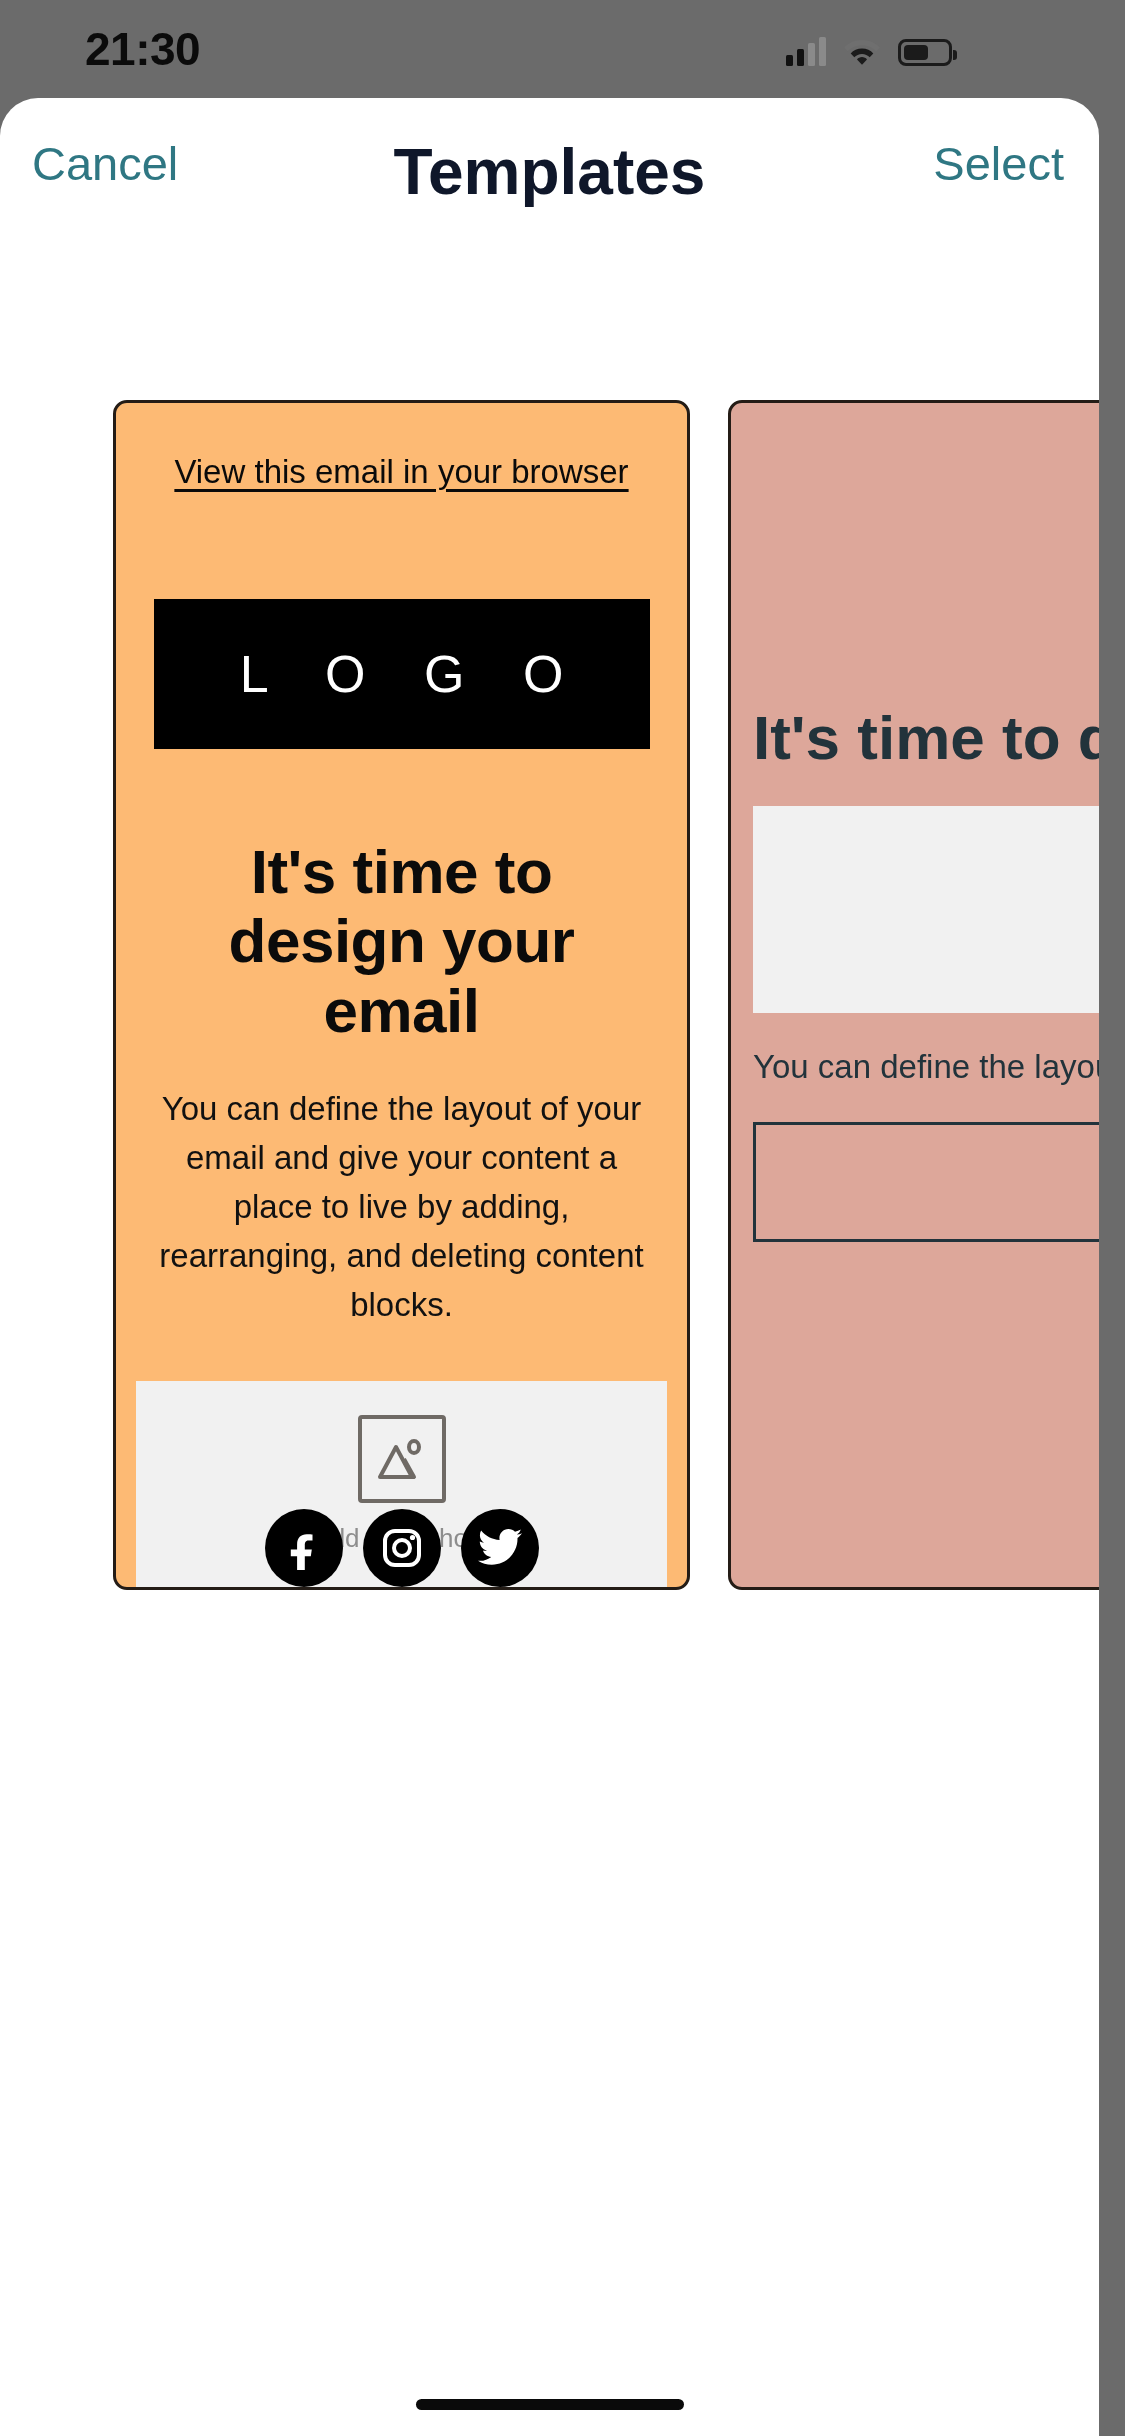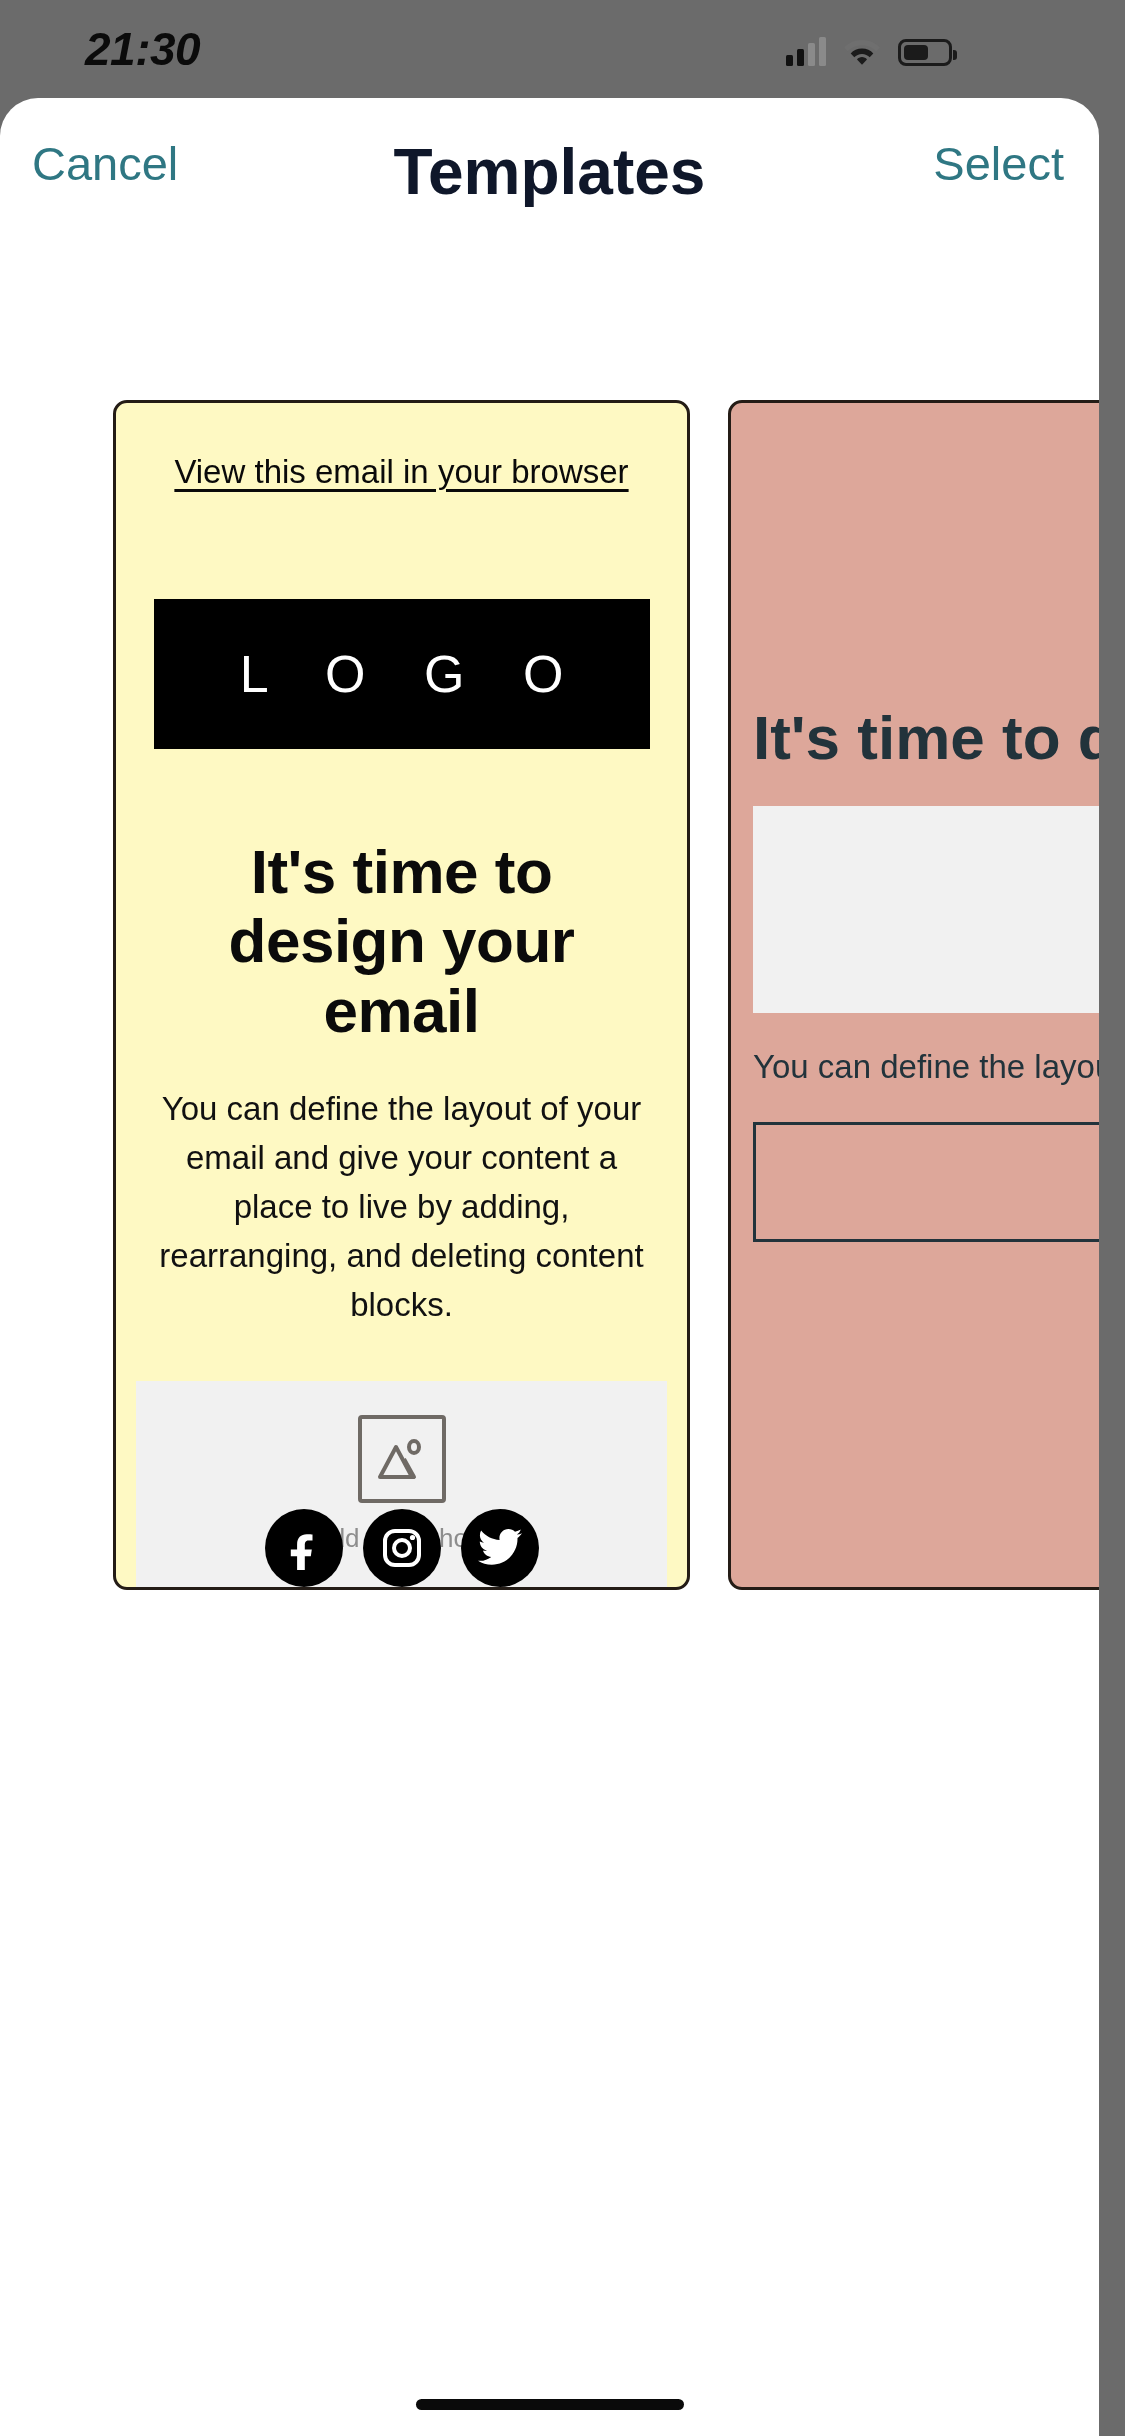--- a/index.html
+++ b/index.html
@@ -5,21 +5,21 @@
   * { margin:0; padding:0; box-sizing:border-box; }
   html, body {
     width:1125px; height:2436px;
     background:#6b6b6b;
     font-family:"Liberation Sans", sans-serif;
     overflow:hidden;
   }
   #screen { position:relative; width:1125px; height:2436px; background:#6b6b6b; }
 
   
-  .statusbar { position:absolute; top:0; left:0; width:994px; height:98px;font-style:italic; }
+  .statusbar { position:absolute; top:0; left:0; width:994px; height:98px; }
   .sb-time {
     position:absolute; left:85px; top:22px;
     font-size:46px; font-weight:600; color:#0b0b0b; letter-spacing:-0.5px;
   }
   .sb-right { position:absolute; right:42px; top:26px; display:flex; align-items:flex-end; gap:17px; height:40px; }
   .bars { display:flex; align-items:flex-end; gap:4px; height:30px; }
   .bars i { display:block; width:7px; background:#111; border-radius:1.5px; }
   .bars i:nth-child(1){ height:11px; }
   .bars i:nth-child(2){ height:17px; }
   .bars i:nth-child(3){ height:23px; background:#8a8a8a; }
@@ -49,21 +49,21 @@
     font-size:64px; font-weight:700; color:#0f172a; line-height:1;
   }
 
   
   .carousel {
     position:absolute; left:0; top:302px; width:1125px; height:1190px;
     display:flex; align-items:flex-start; gap:38px; padding-left:113px;
   }
   .tpl-card {
     flex:0 0 auto; width:577px; height:1190px;
-    border:3px solid #241c16; border-radius:14px; background:#fef9c3;
+    border:3px solid #241c16; border-radius:14px; background:#fdba74;
     overflow:hidden; position:relative;
   }
   .tpl-card.peach { background:#dda79a; }
 
   .tpl-inner { padding:42px 0 0 0; }
 
   .view-browser {
     text-align:center; font-size:33px; color:#0a0a0a;
     text-decoration:underline; text-underline-offset:6px; display:block;
     padding:8px 0 0 0;

